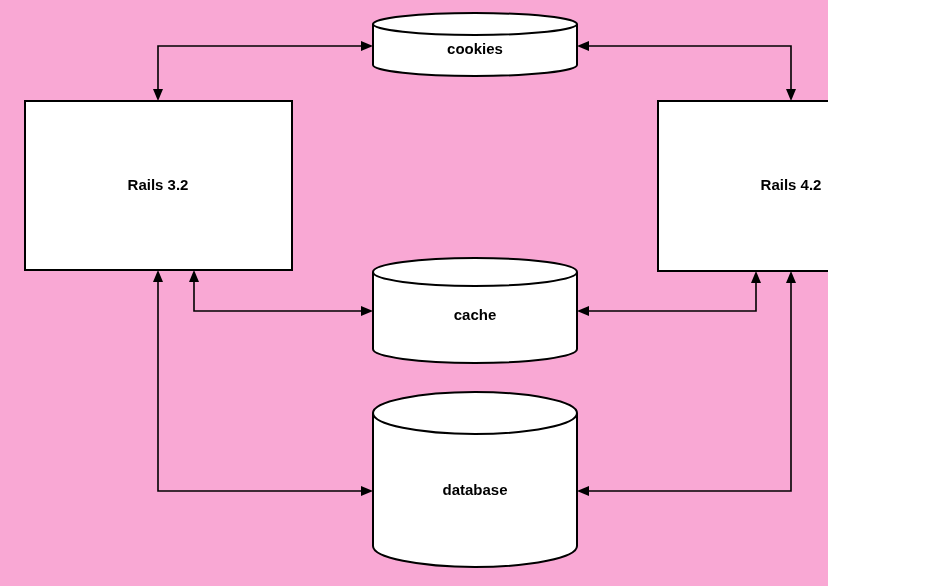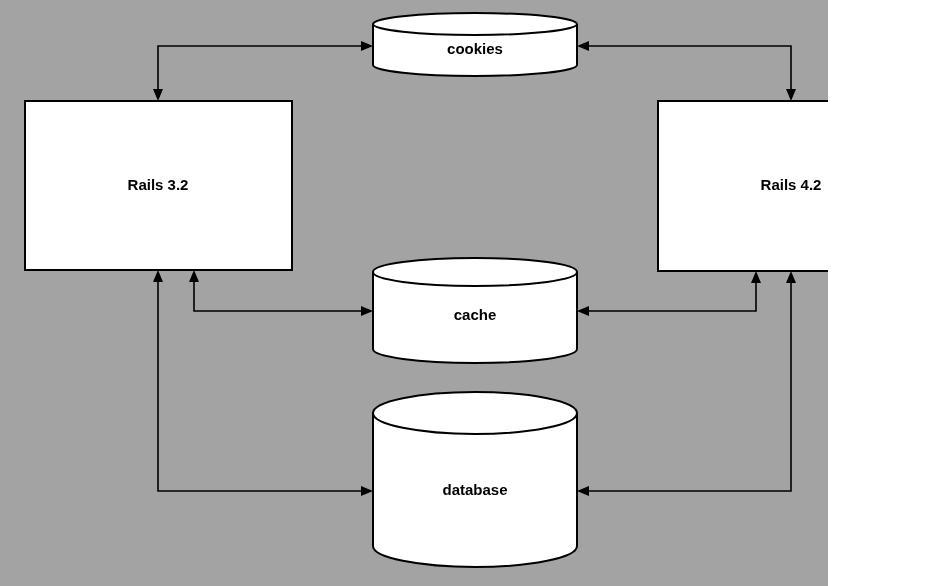--- a/index.html
+++ b/index.html
@@ -7,21 +7,21 @@
     padding: 0;
     background: #ffffff;
   }
   body {
     font-family: "Liberation Sans", sans-serif;
   }
   #canvas {
     position: relative;
     width: 828px;
     height: 586px;
-    background: #a3a3a3;
+    background: #f9a8d4;
     overflow: hidden;
     text-decoration: underline;
   }
   #diagram-svg {
     display: block;
     width: 951px;
     height: 586px;
   }
   .node-shape {
     fill: #ffffff;

